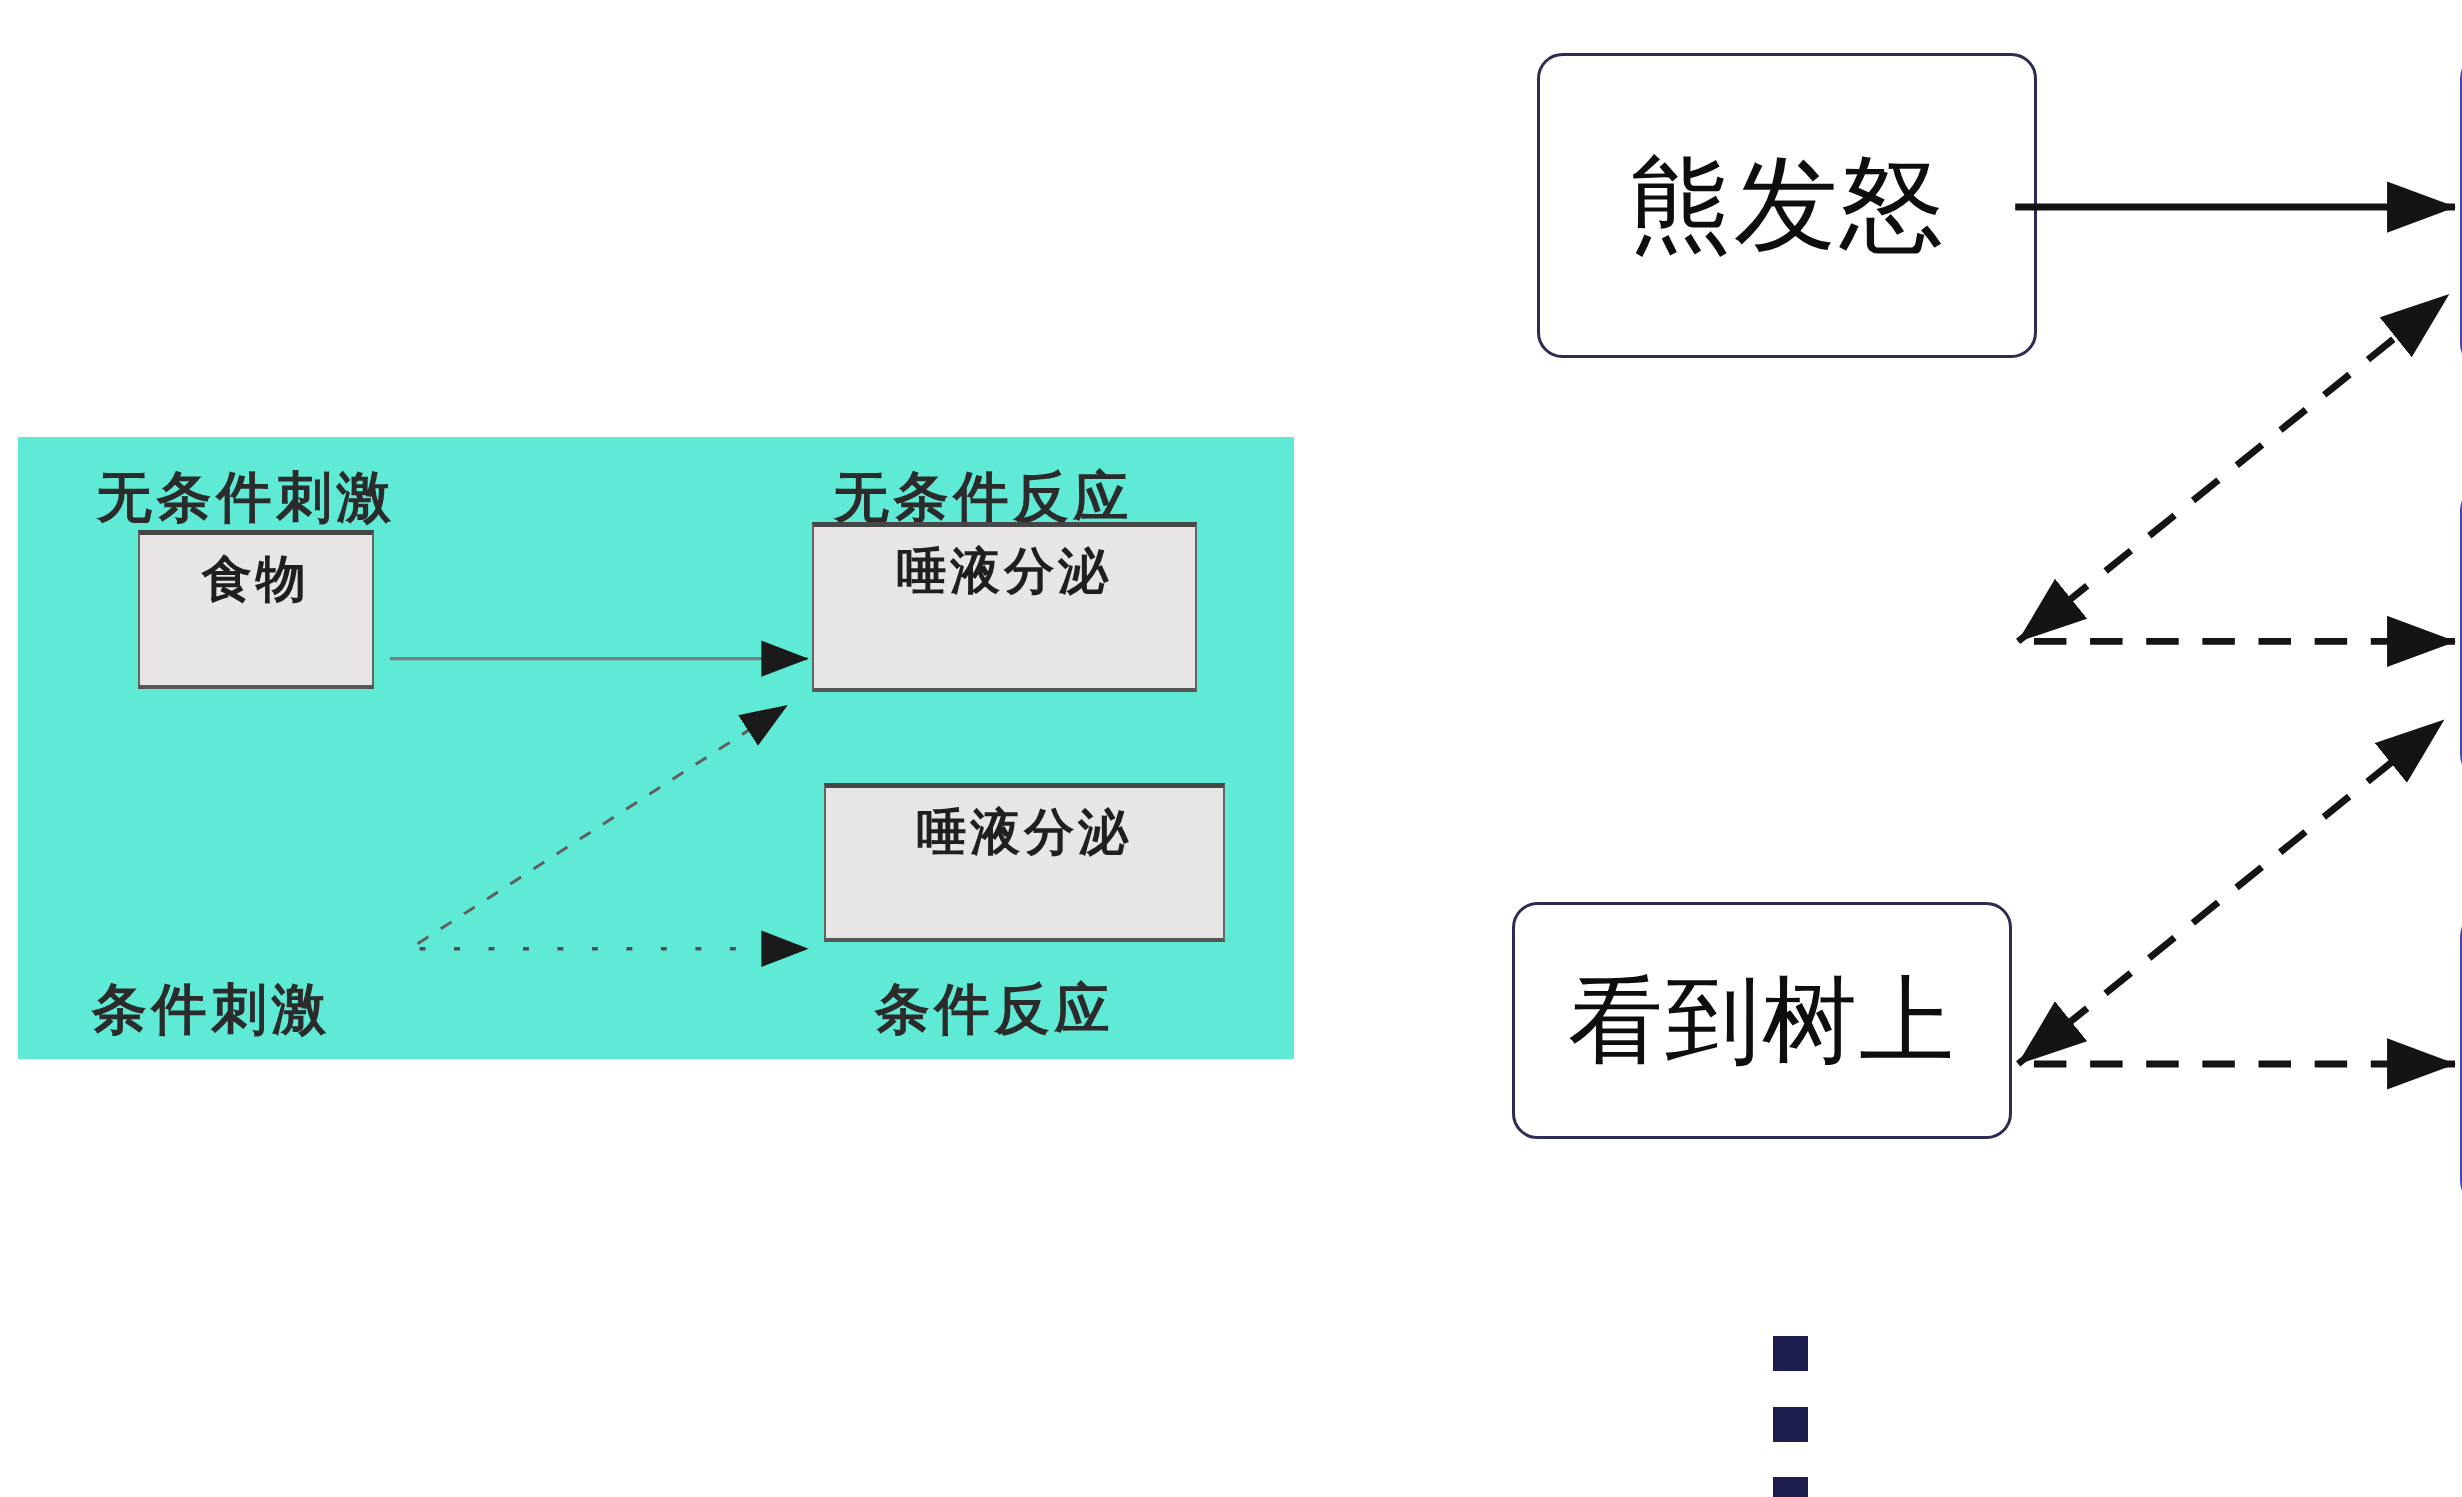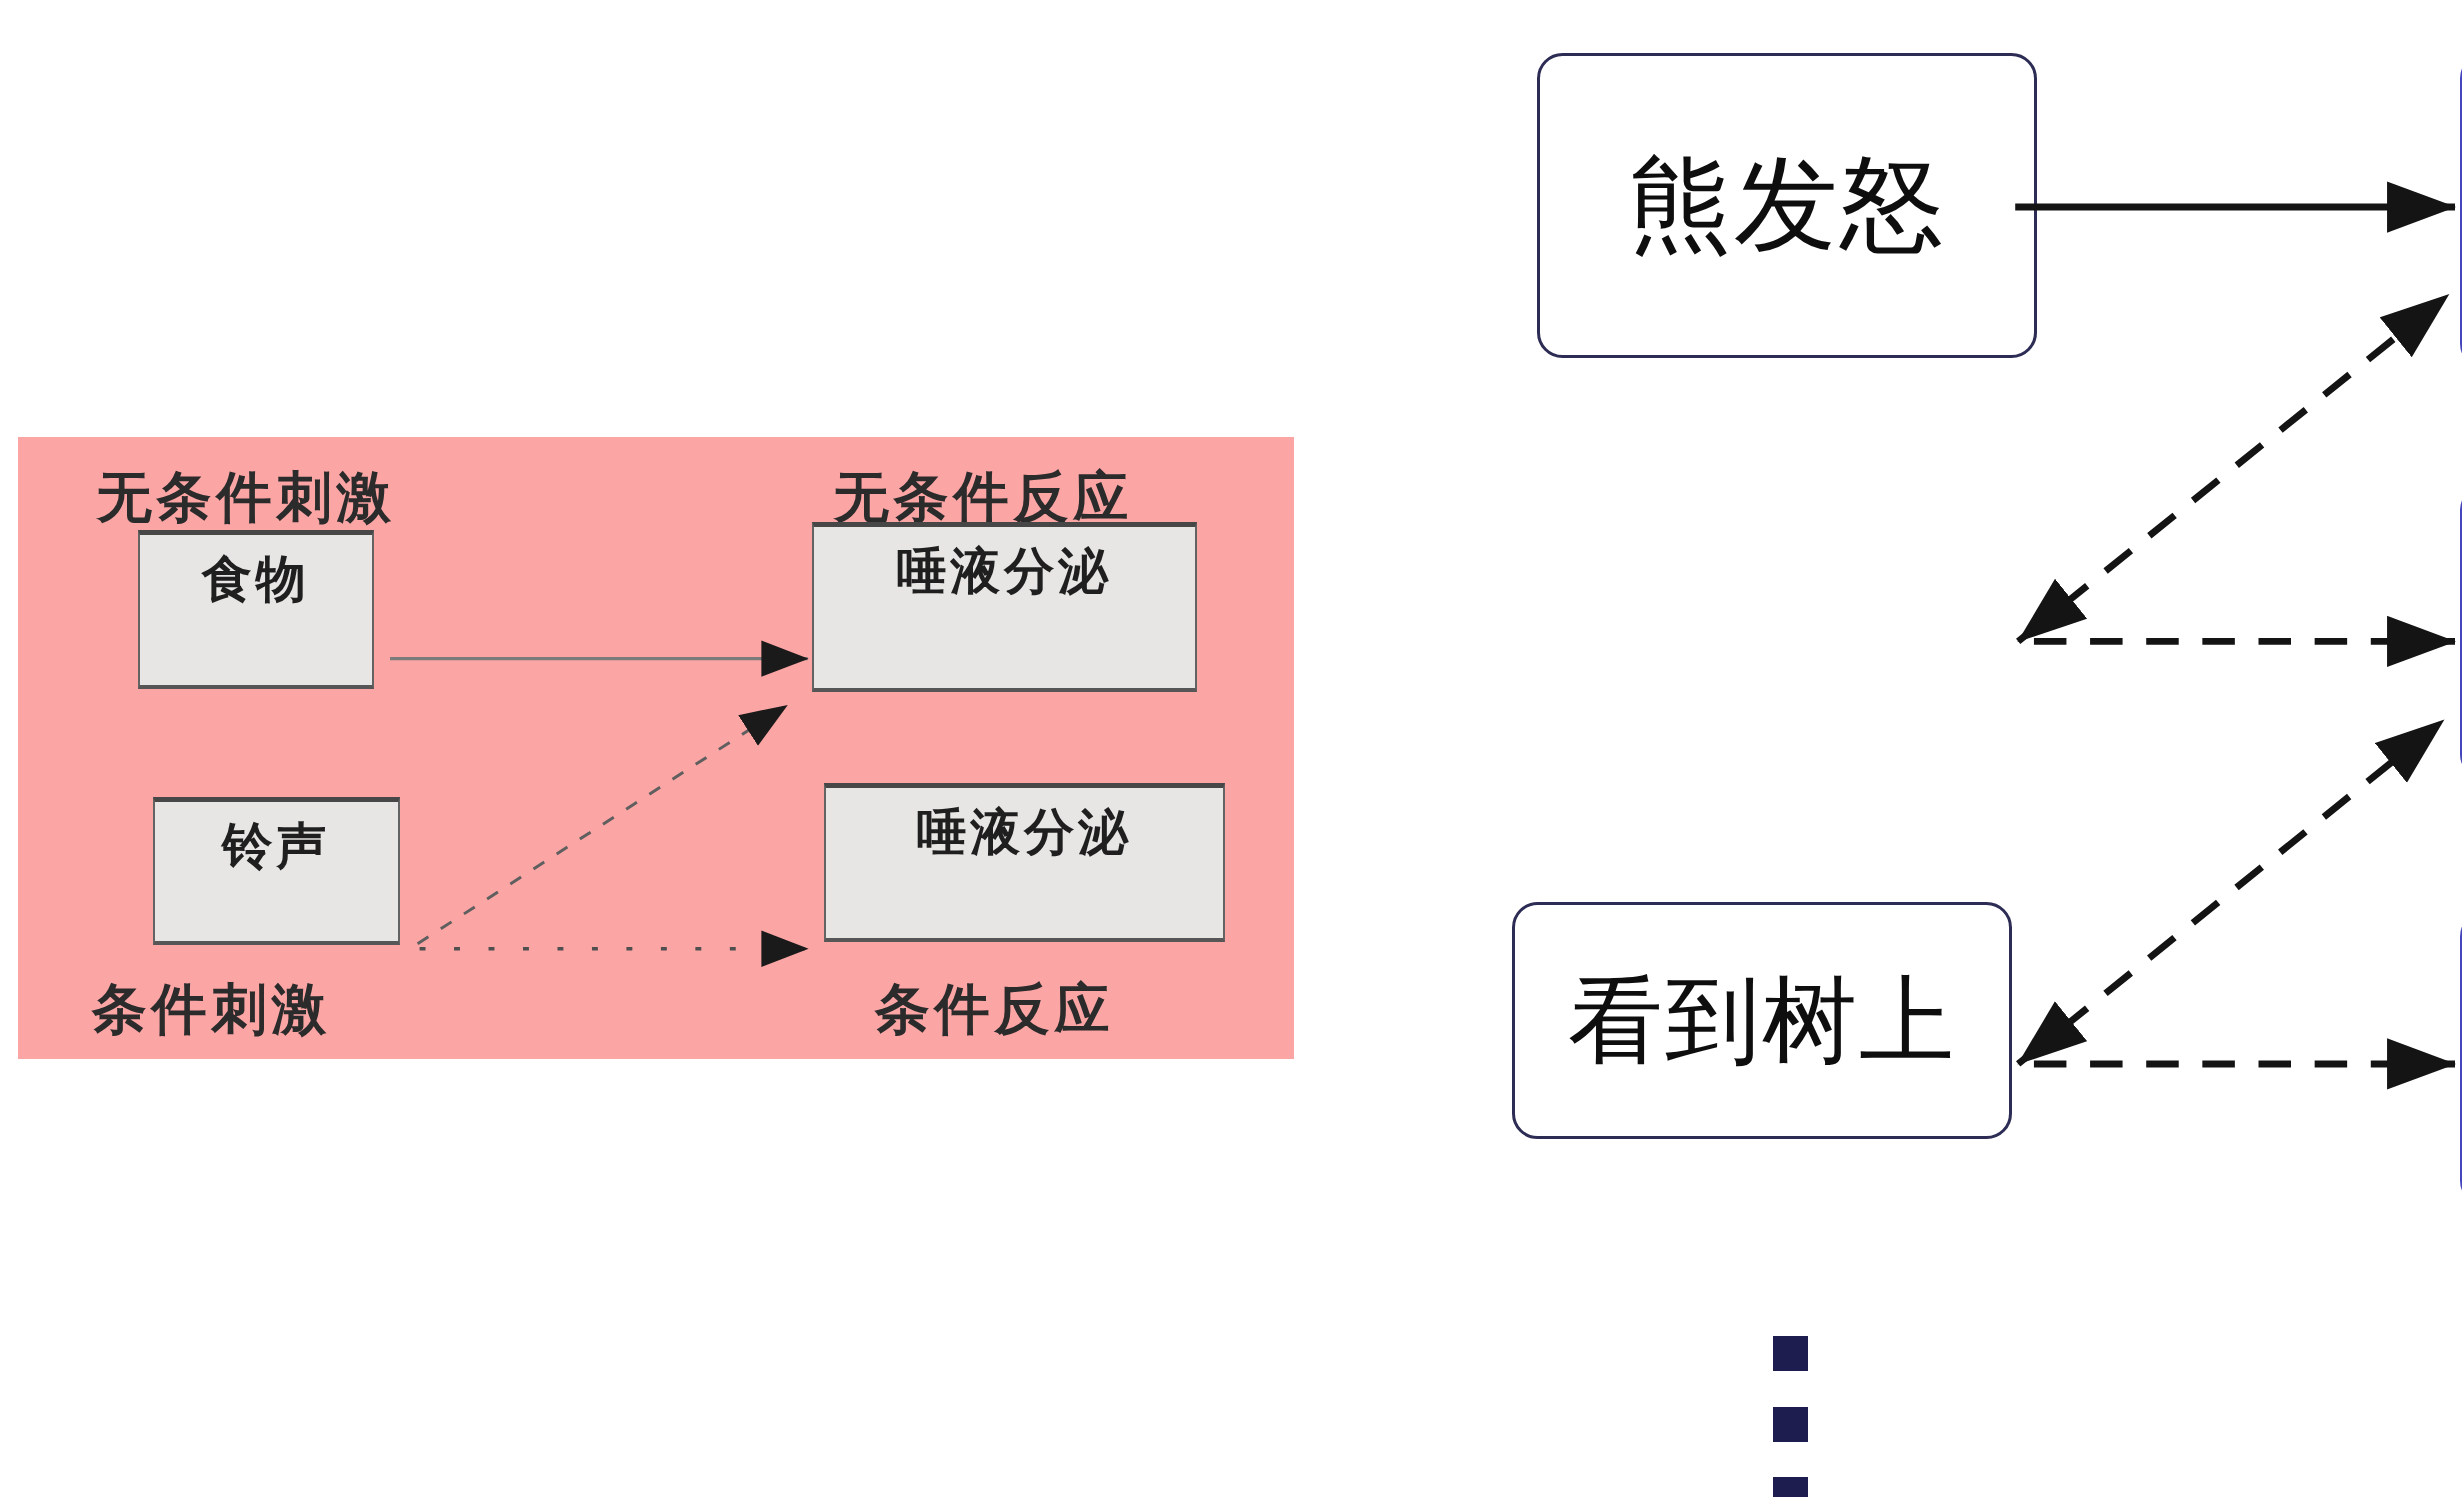--- a/index.html
+++ b/index.html
@@ -2,21 +2,21 @@
 <html style="font-size:7.9px"><head>
 <meta charset="utf-8">
 <style>
   html,body{margin:0;padding:0;background:#ffffff;}
   body{width:3306px;height:1498px;position:relative;overflow:hidden;
        font-family:"Liberation Sans",sans-serif;}
   .stage{position:absolute;left:0;top:0;width:3306px;height:1498px;}
 
   
   .pavlov-panel{position:absolute;left:17.7px;top:437px;width:1276px;height:622px;
-                background:#fca5a5;}
+                background:#5eead4;}
   .pv-label{position:absolute;color:#2b2b2b;font-size:55px;font-weight:700;
             letter-spacing:4.9px;white-space:nowrap;}
   .pv-label.ucs{left:79px;top:23.6px;}
   .pv-label.ucr{left:816px;top:23.6px;}
   .pv-label.cs{left:74px;top:536px;}
   .pv-label.cr{left:857px;top:536px;}
   .pv-box{position:absolute;background:#e7e6e4;border:2.5px solid #636363;
           border-top:5.4px solid #474747;border-bottom:4.4px solid #565656;
           box-sizing:border-box;color:#1f1f1f;font-size:50px;font-weight:700;
           text-align:center;letter-spacing:3.9px;}
@@ -56,23 +56,20 @@
 
   <div class="pavlov-panel">
     <div class="pv-label ucs">无条件刺激</div>
     <div class="pv-label ucr">无条件反应</div>
 
     <div class="pv-box food">
       <span class="t">食物</span>
     </div>
     <div class="pv-box saliva-top">
       <span class="t">唾液分泌</span>
-    </div>
-    <div class="pv-box bell">
-      <span class="t">铃声</span>
     </div>
     <div class="pv-box saliva-bottom">
       <span class="t">唾液分泌</span>
     </div>
 
     <div class="pv-label cs">条件刺激</div>
     <div class="pv-label cr">条件反应</div>
   </div>
 
   <div class="node stim bear-angry">

